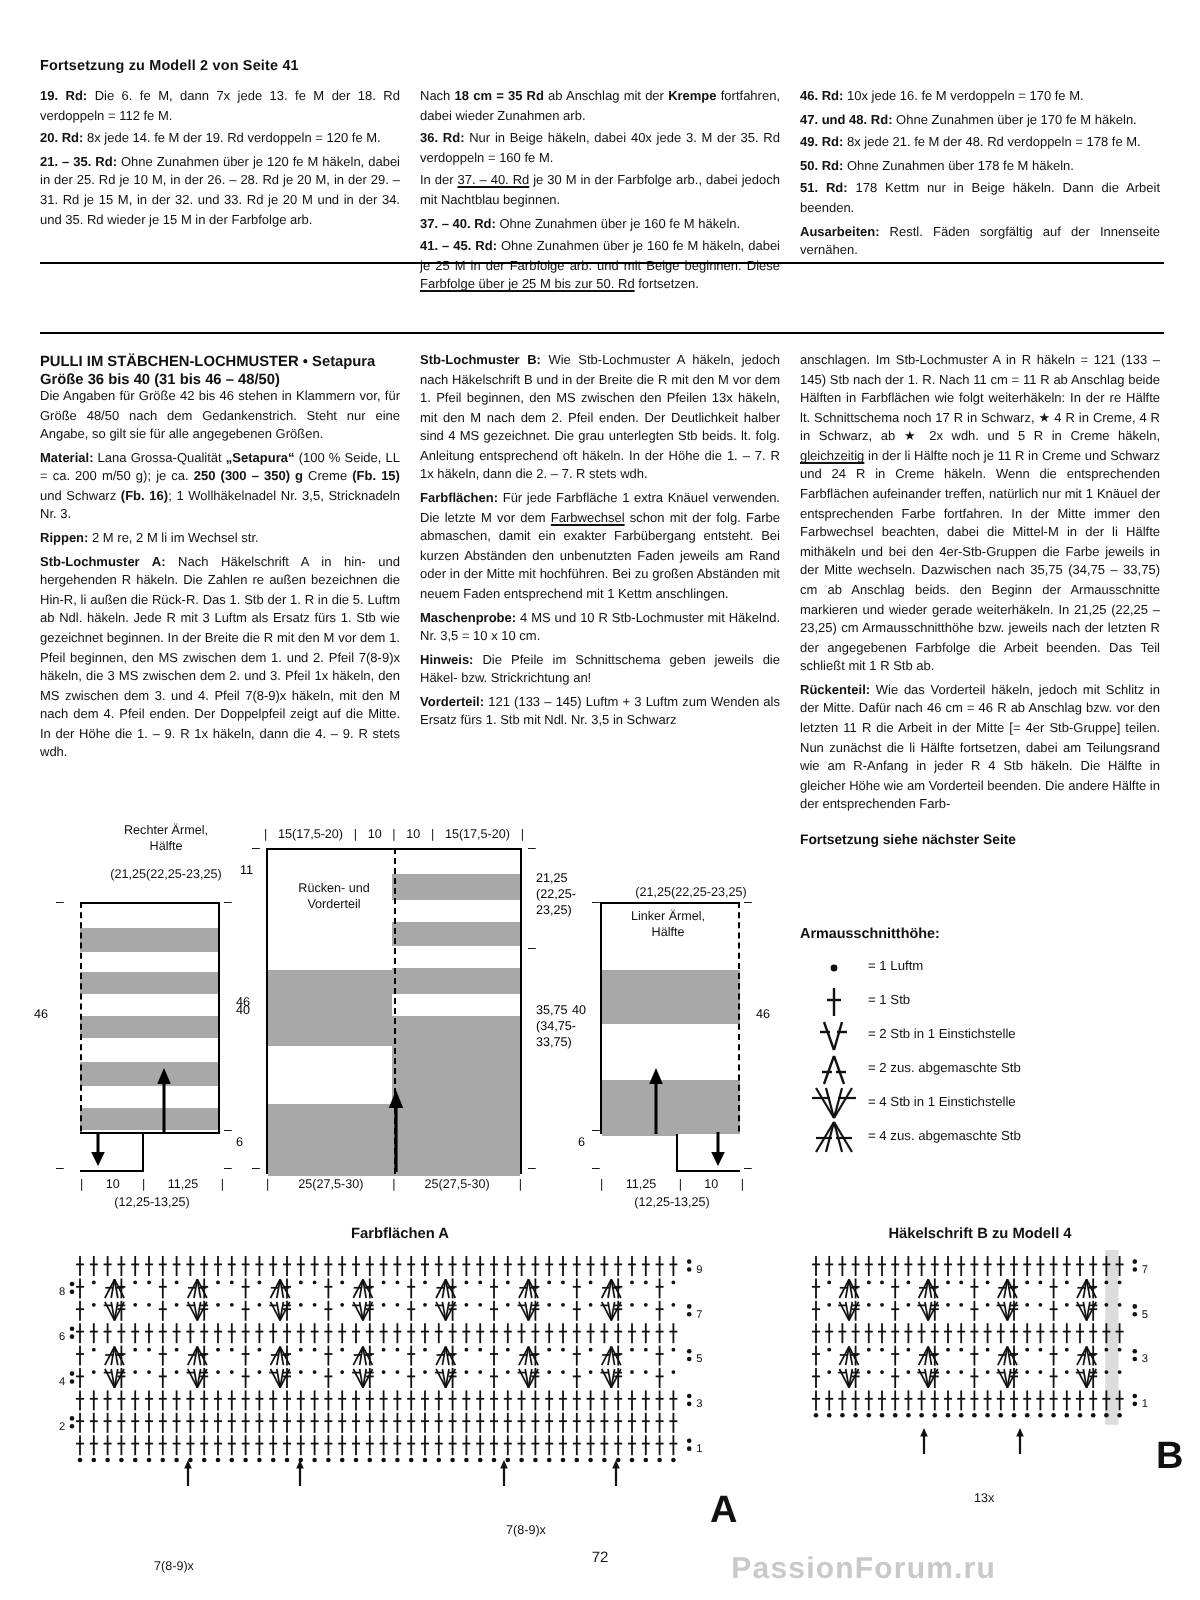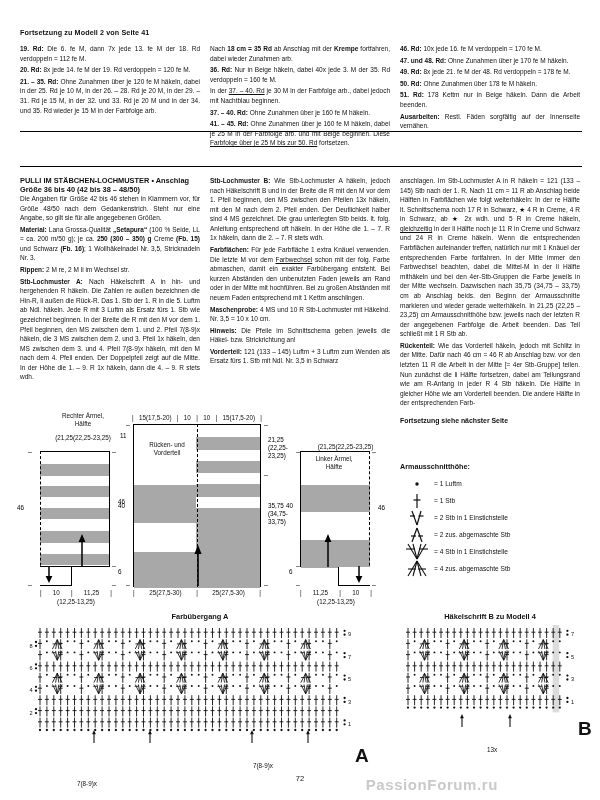--- a/index.html
+++ b/index.html
@@ -113,22 +113,22 @@
       </div>
     </div>
   </div>
 
   <div class="hrule" style="top:131px"></div>
   <div class="hrule" style="top:166px"></div>
 
   <div class="main-wrap">
     <div class="main-cols">
       <div class="mcol">
-        <div class="mhead">PULLI IM STÄBCHEN-LOCHMUSTER • Anschlag</div>
-        <div class="mhead">Größe 36 bis 40 (42 bis 38 – 48/50)</div>
+        <div class="mhead">PULLI IM STÄBCHEN-LOCHMUSTER • Setapura</div>
+        <div class="mhead">Größe 36 bis 40 (31 bis 46 – 48/50)</div>
         <div class="mtext">
             <p style="margin:0 0 2px 0">Die Angaben für Größe 42 bis 46 stehen in Klammern vor, für Größe 48/50 nach dem Gedankenstrich. Steht nur eine Angabe, so gilt sie für alle angegebenen Größen.</p>
             <p style="margin:0 0 2px 0"><b>Material:</b> Lana Grossa-Qualität <b>„Setapura“</b> (100 % Seide, LL = ca. 200 m/50 g); je ca. <b>250 (300 – 350) g</b> Creme <b>(Fb. 15)</b> und Schwarz <b>(Fb. 16)</b>; 1 Wollhäkelnadel Nr. 3,5, Stricknadeln Nr. 3.</p>
             <p style="margin:0 0 2px 0"><b>Rippen:</b> 2 M re, 2 M li im Wechsel str.</p>
             <p style="margin:0 0 2px 0"><b>Stb-Lochmuster A:</b> Nach Häkelschrift A in hin- und hergehenden R häkeln. Die Zahlen re außen bezeichnen die Hin-R, li außen die Rück-R. Das 1. Stb der 1. R in die 5. Luftm ab Ndl. häkeln. Jede R mit 3 Luftm als Ersatz fürs 1. Stb wie gezeichnet beginnen. In der Breite die R mit den M vor dem 1. Pfeil beginnen, den MS zwischen dem 1. und 2. Pfeil 7(8-9)x häkeln, die 3 MS zwischen dem 2. und 3. Pfeil 1x häkeln, den MS zwischen dem 3. und 4. Pfeil 7(8-9)x häkeln, mit den M nach dem 4. Pfeil enden. Der Doppelpfeil zeigt auf die Mitte. In der Höhe die 1. – 9. R 1x häkeln, dann die 4. – 9. R stets wdh.</p>
           </div>
       </div>
       <div class="mcol">
         <div class="mtext">
             <p style="margin:0 0 2px 0"><b>Stb-Lochmuster B:</b> Wie Stb-Lochmuster A häkeln, jedoch nach Häkelschrift B und in der Breite die R mit den M vor dem 1. Pfeil beginnen, den MS zwischen den Pfeilen 13x häkeln, mit den M nach dem 2. Pfeil enden. Der Deutlichkeit halber sind 4 MS gezeichnet. Die grau unterlegten Stb beids. lt. folg. Anleitung entsprechend oft häkeln. In der Höhe die 1. – 7. R 1x häkeln, dann die 2. – 7. R stets wdh.</p>
@@ -362,21 +362,21 @@
   </svg>
   <div style="position:absolute; left:300px; top:589px; width:72px; display:flex; justify-content:space-between; font-size:6.3px;">
     <span>|</span>
       <span>11,25</span>
       <span>|</span>
       <span>10</span>
       <span>|</span>
   </div>
   <div style="position:absolute; left:300px; top:598px; width:72px; text-align:center; font-size:6.3px;">(12,25-13,25)</div>
 
-  <div class="chart-title" style="left:120px; top:612px; width:160px;">Farbübergang A</div>
+  <div class="chart-title" style="left:120px; top:612px; width:160px;">Farbflächen A</div>
   <div class="chart-title" style="left:400px; top:612px; width:180px;">Häkelschrift B zu Modell 4</div>
 
   <div class="crochet" style="left:22px; top:622px;">
     <svg id="chartA" width="330" height="125" viewBox="0 0 330 125">
         <line x1="18" y1="6" x2="18" y2="16" stroke="#111" stroke-width="0.9"></line>
         <line x1="16" y1="10.2" x2="20" y2="10.2" stroke="#111" stroke-width="0.9"></line>
         <line x1="24.9" y1="6" x2="24.9" y2="16" stroke="#111" stroke-width="0.9"></line>
         <line x1="22.9" y1="10.2" x2="26.9" y2="10.2" stroke="#111" stroke-width="0.9"></line>
         <line x1="31.8" y1="6" x2="31.8" y2="16" stroke="#111" stroke-width="0.9"></line>
         <line x1="29.8" y1="10.2" x2="33.8" y2="10.2" stroke="#111" stroke-width="0.9"></line>

